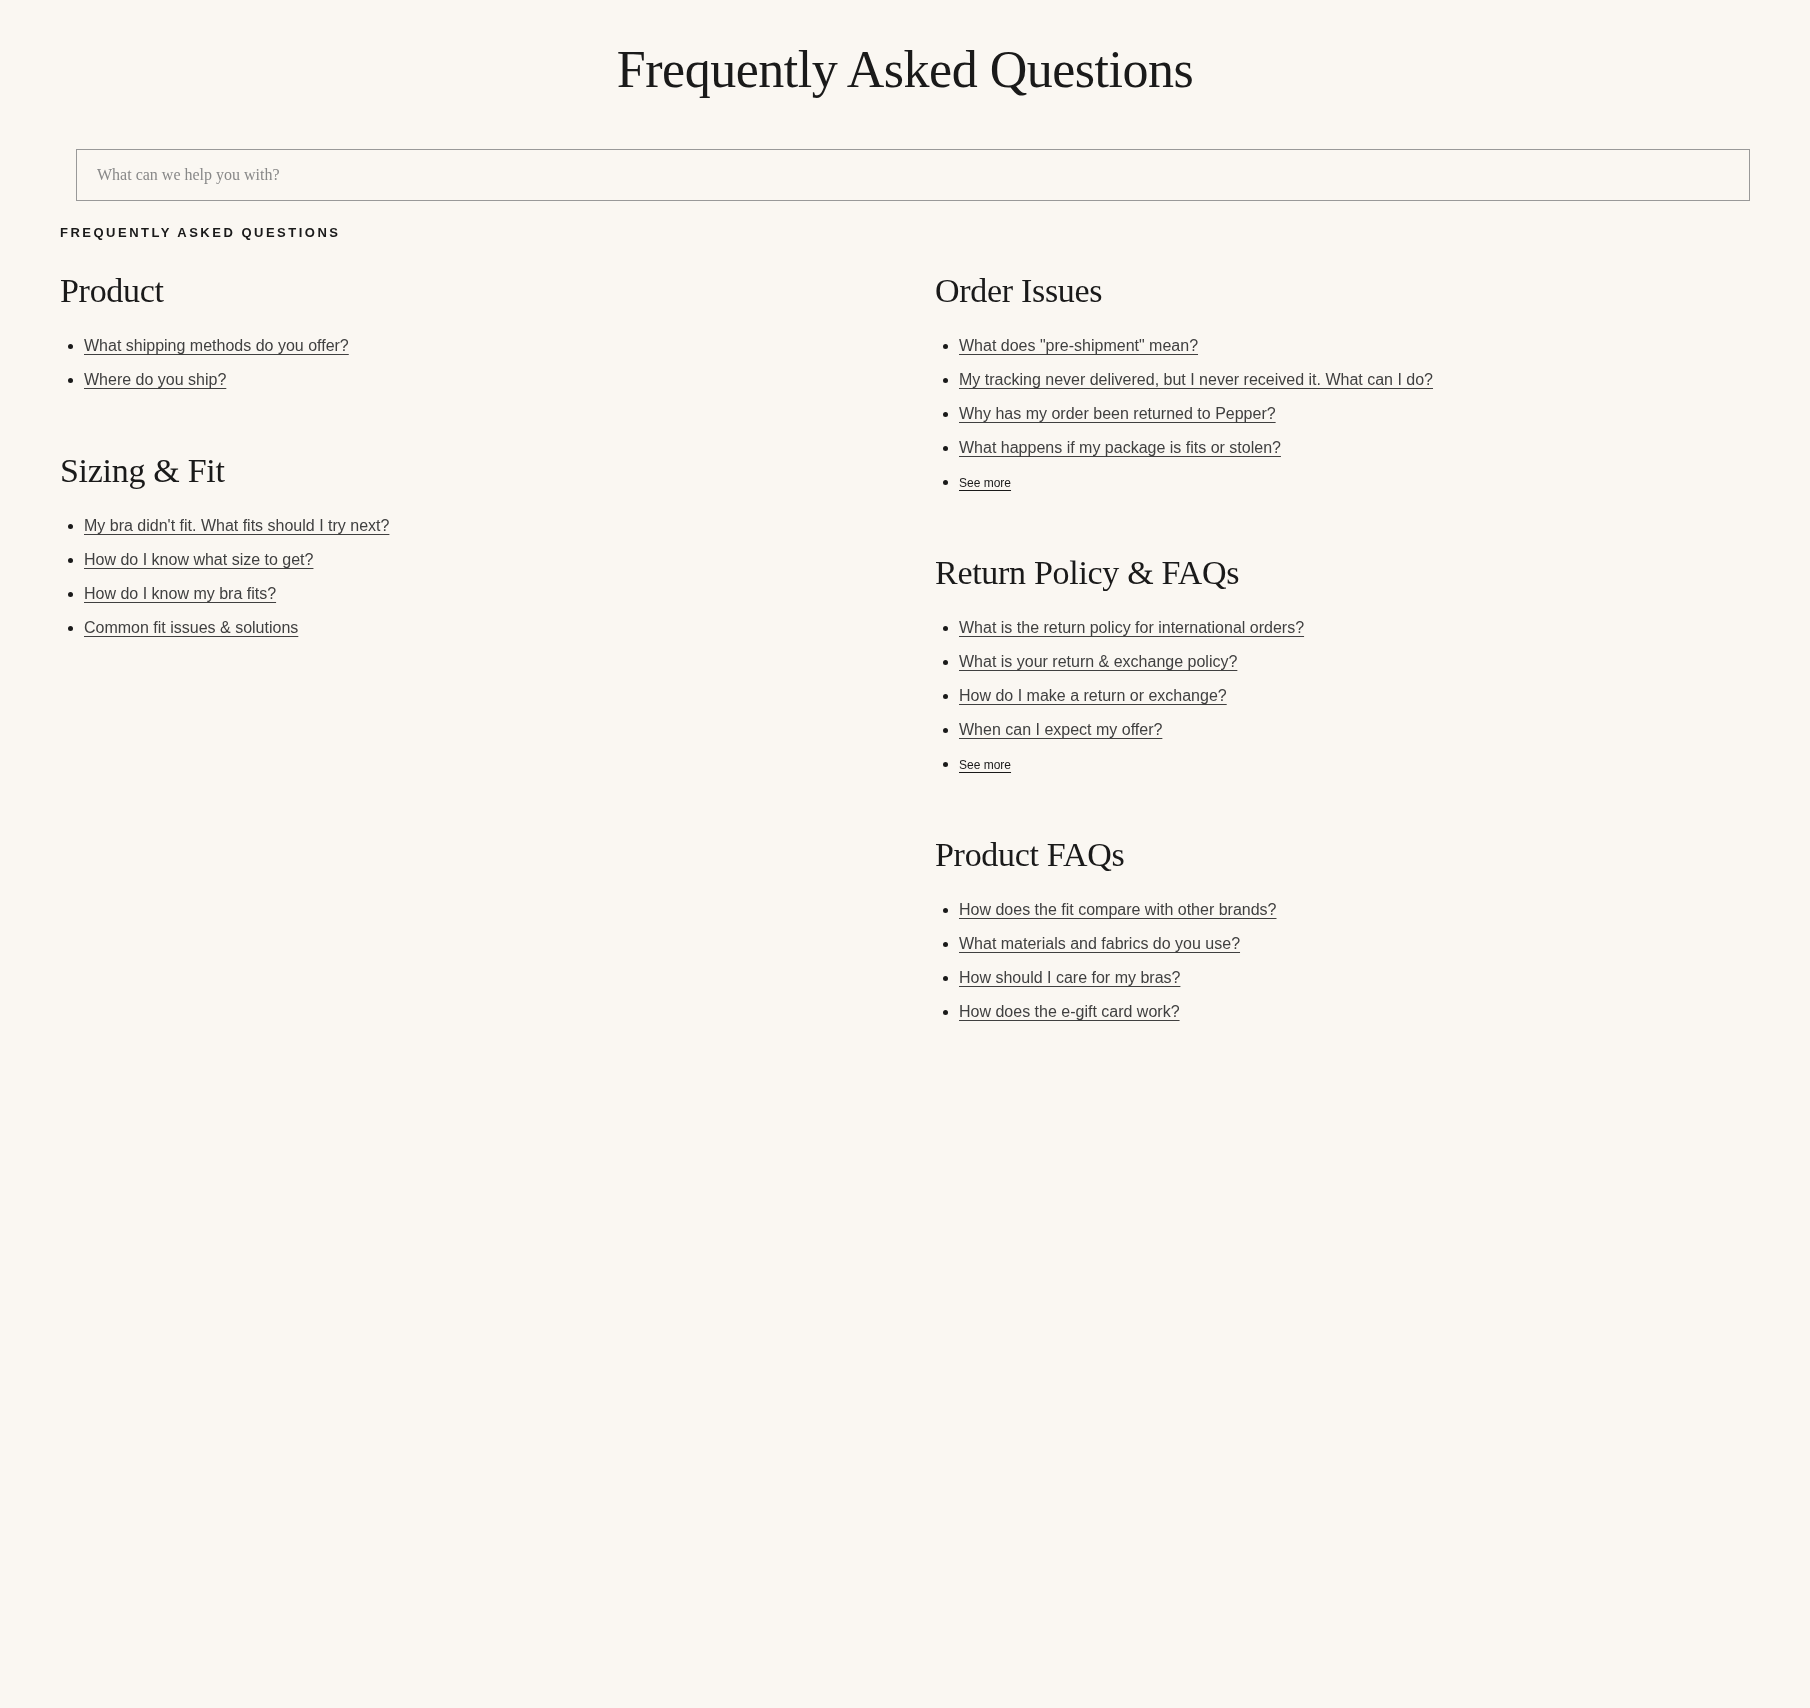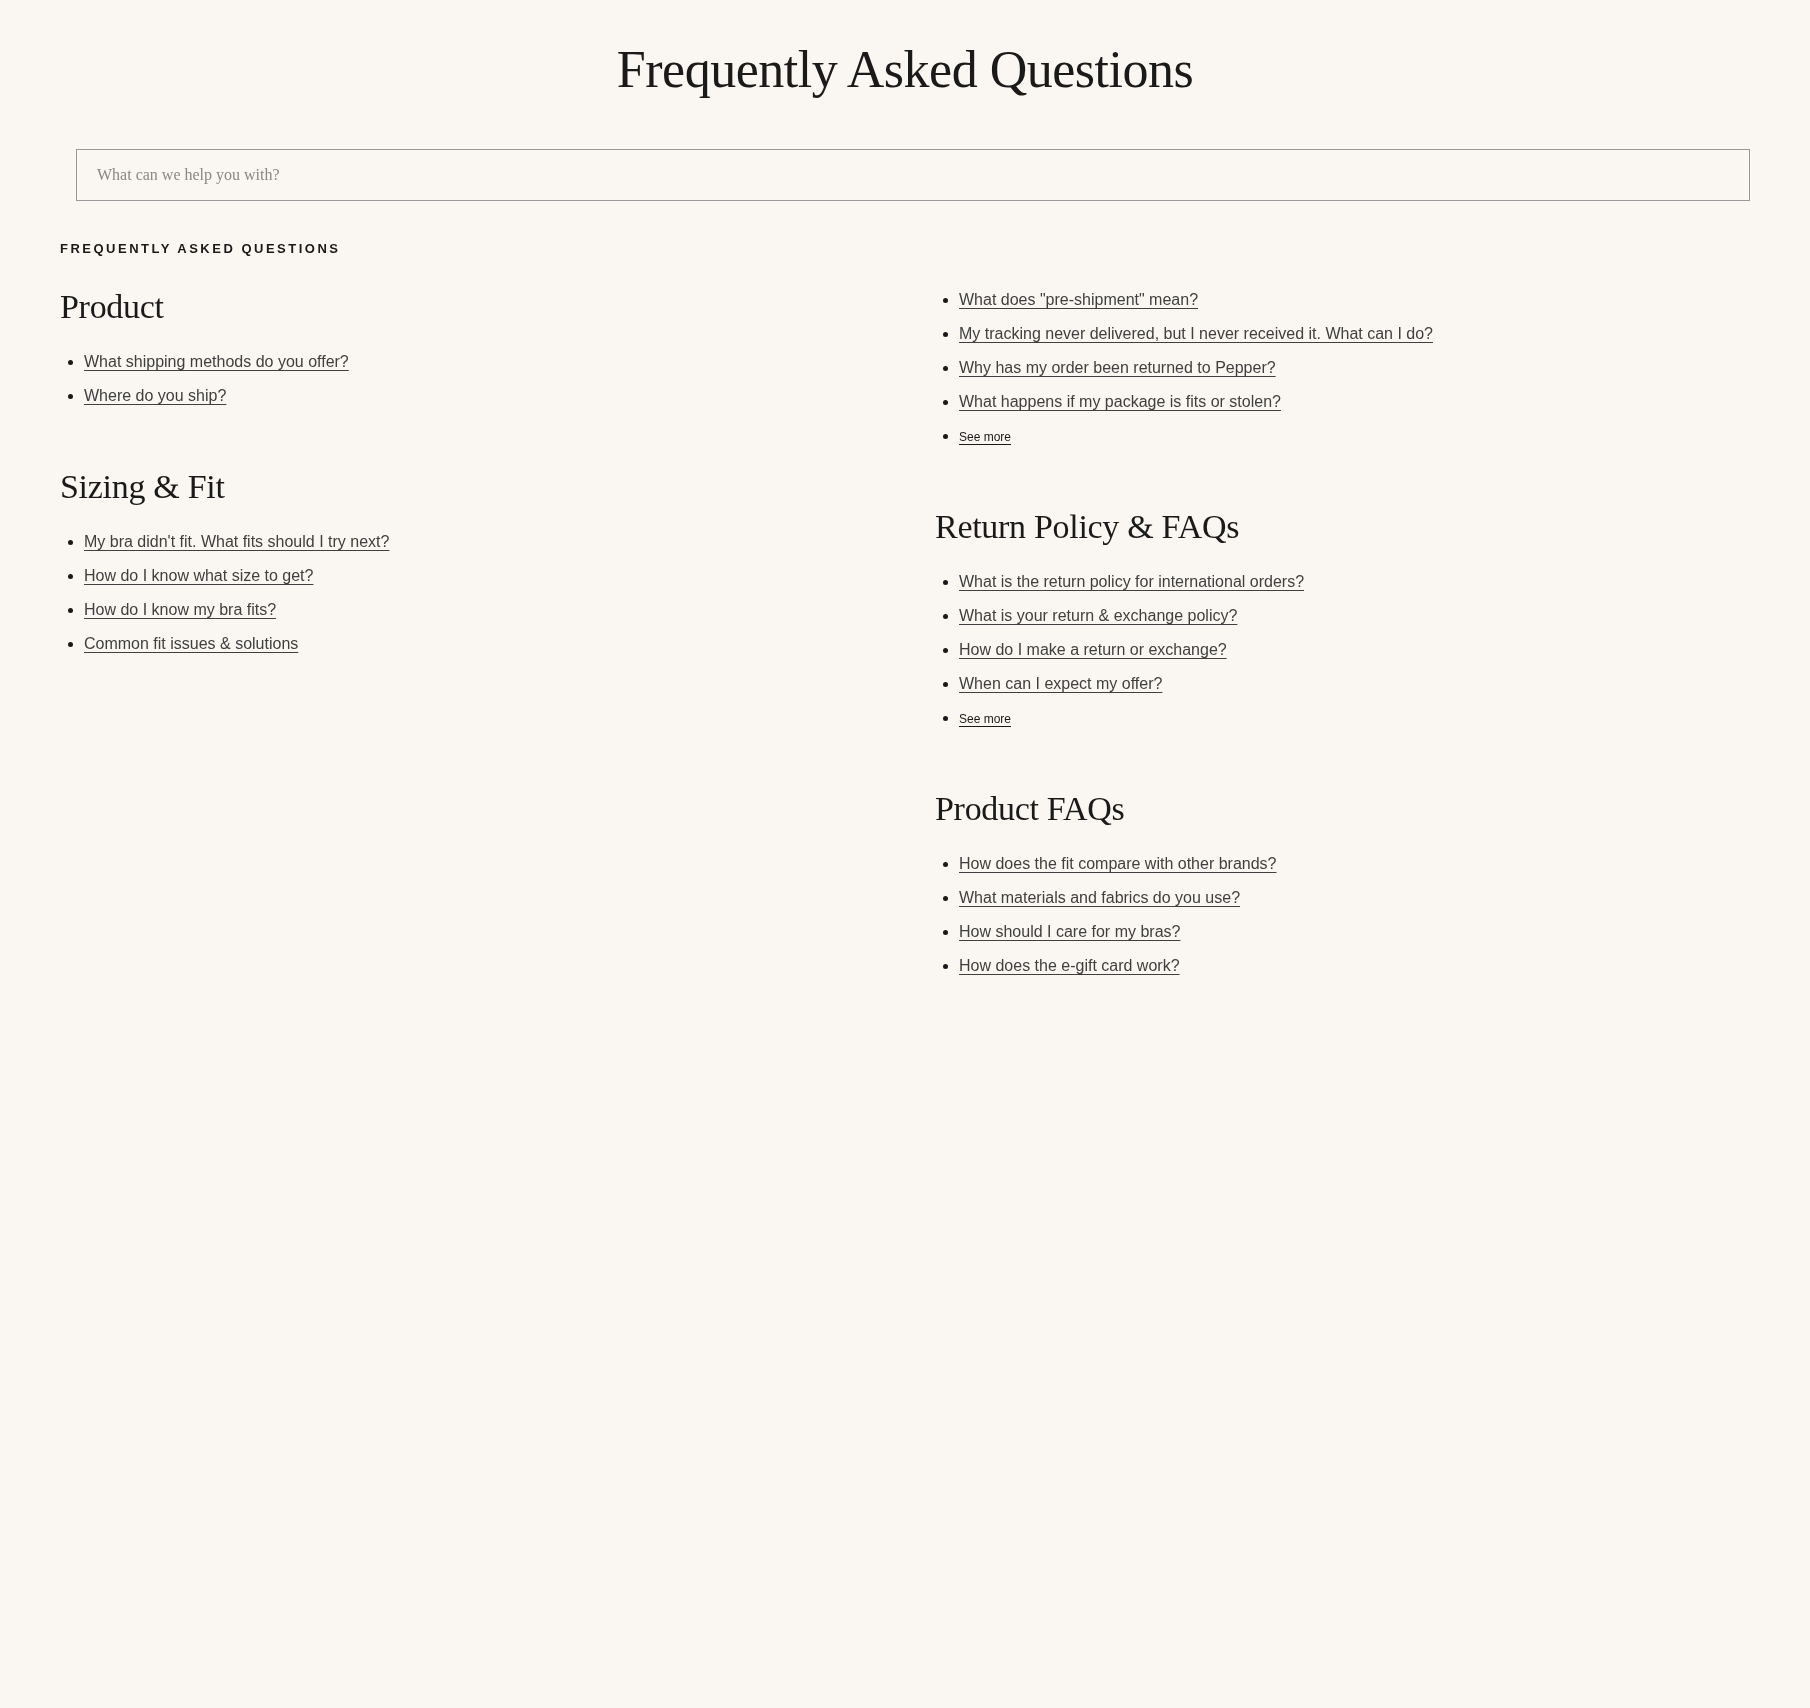--- a/index.html
+++ b/index.html
@@ -18,21 +18,21 @@
 
     .page-title {
       text-align: center;
       font-size: 52px;
       font-weight: 400;
       margin-bottom: 50px;
       letter-spacing: -0.5px;
     }
 
     .search-container {
-      margin-bottom: 40px;
+      margin-bottom: 24px;
       padding-left: 16px;
     }
 
     .search-input {
       width: 100%;
       padding: 16px 20px;
       font-size: 16px;
       border: 1.5px solid #999;
       background-color: transparent;
       outline: none;
@@ -143,20 +143,21 @@
         <li>
           <a class="faq-link">Common fit issues &amp; solutions</a>
         </li>
       </ul>
     </div>
   </div>
 
   <div>
 
     <div class="faq-category">
+      <h2 class="category-title">Order Issues</h2>
       <ul class="faq-list">
         <li>
           <a class="faq-link">What does "pre-shipment" mean?</a>
         </li>
         <li>
           <a class="faq-link">My tracking never delivered, but I never received it. What can I do?</a>
         </li>
         <li>
           <a class="faq-link">Why has my order been returned to Pepper?</a>
         </li>

